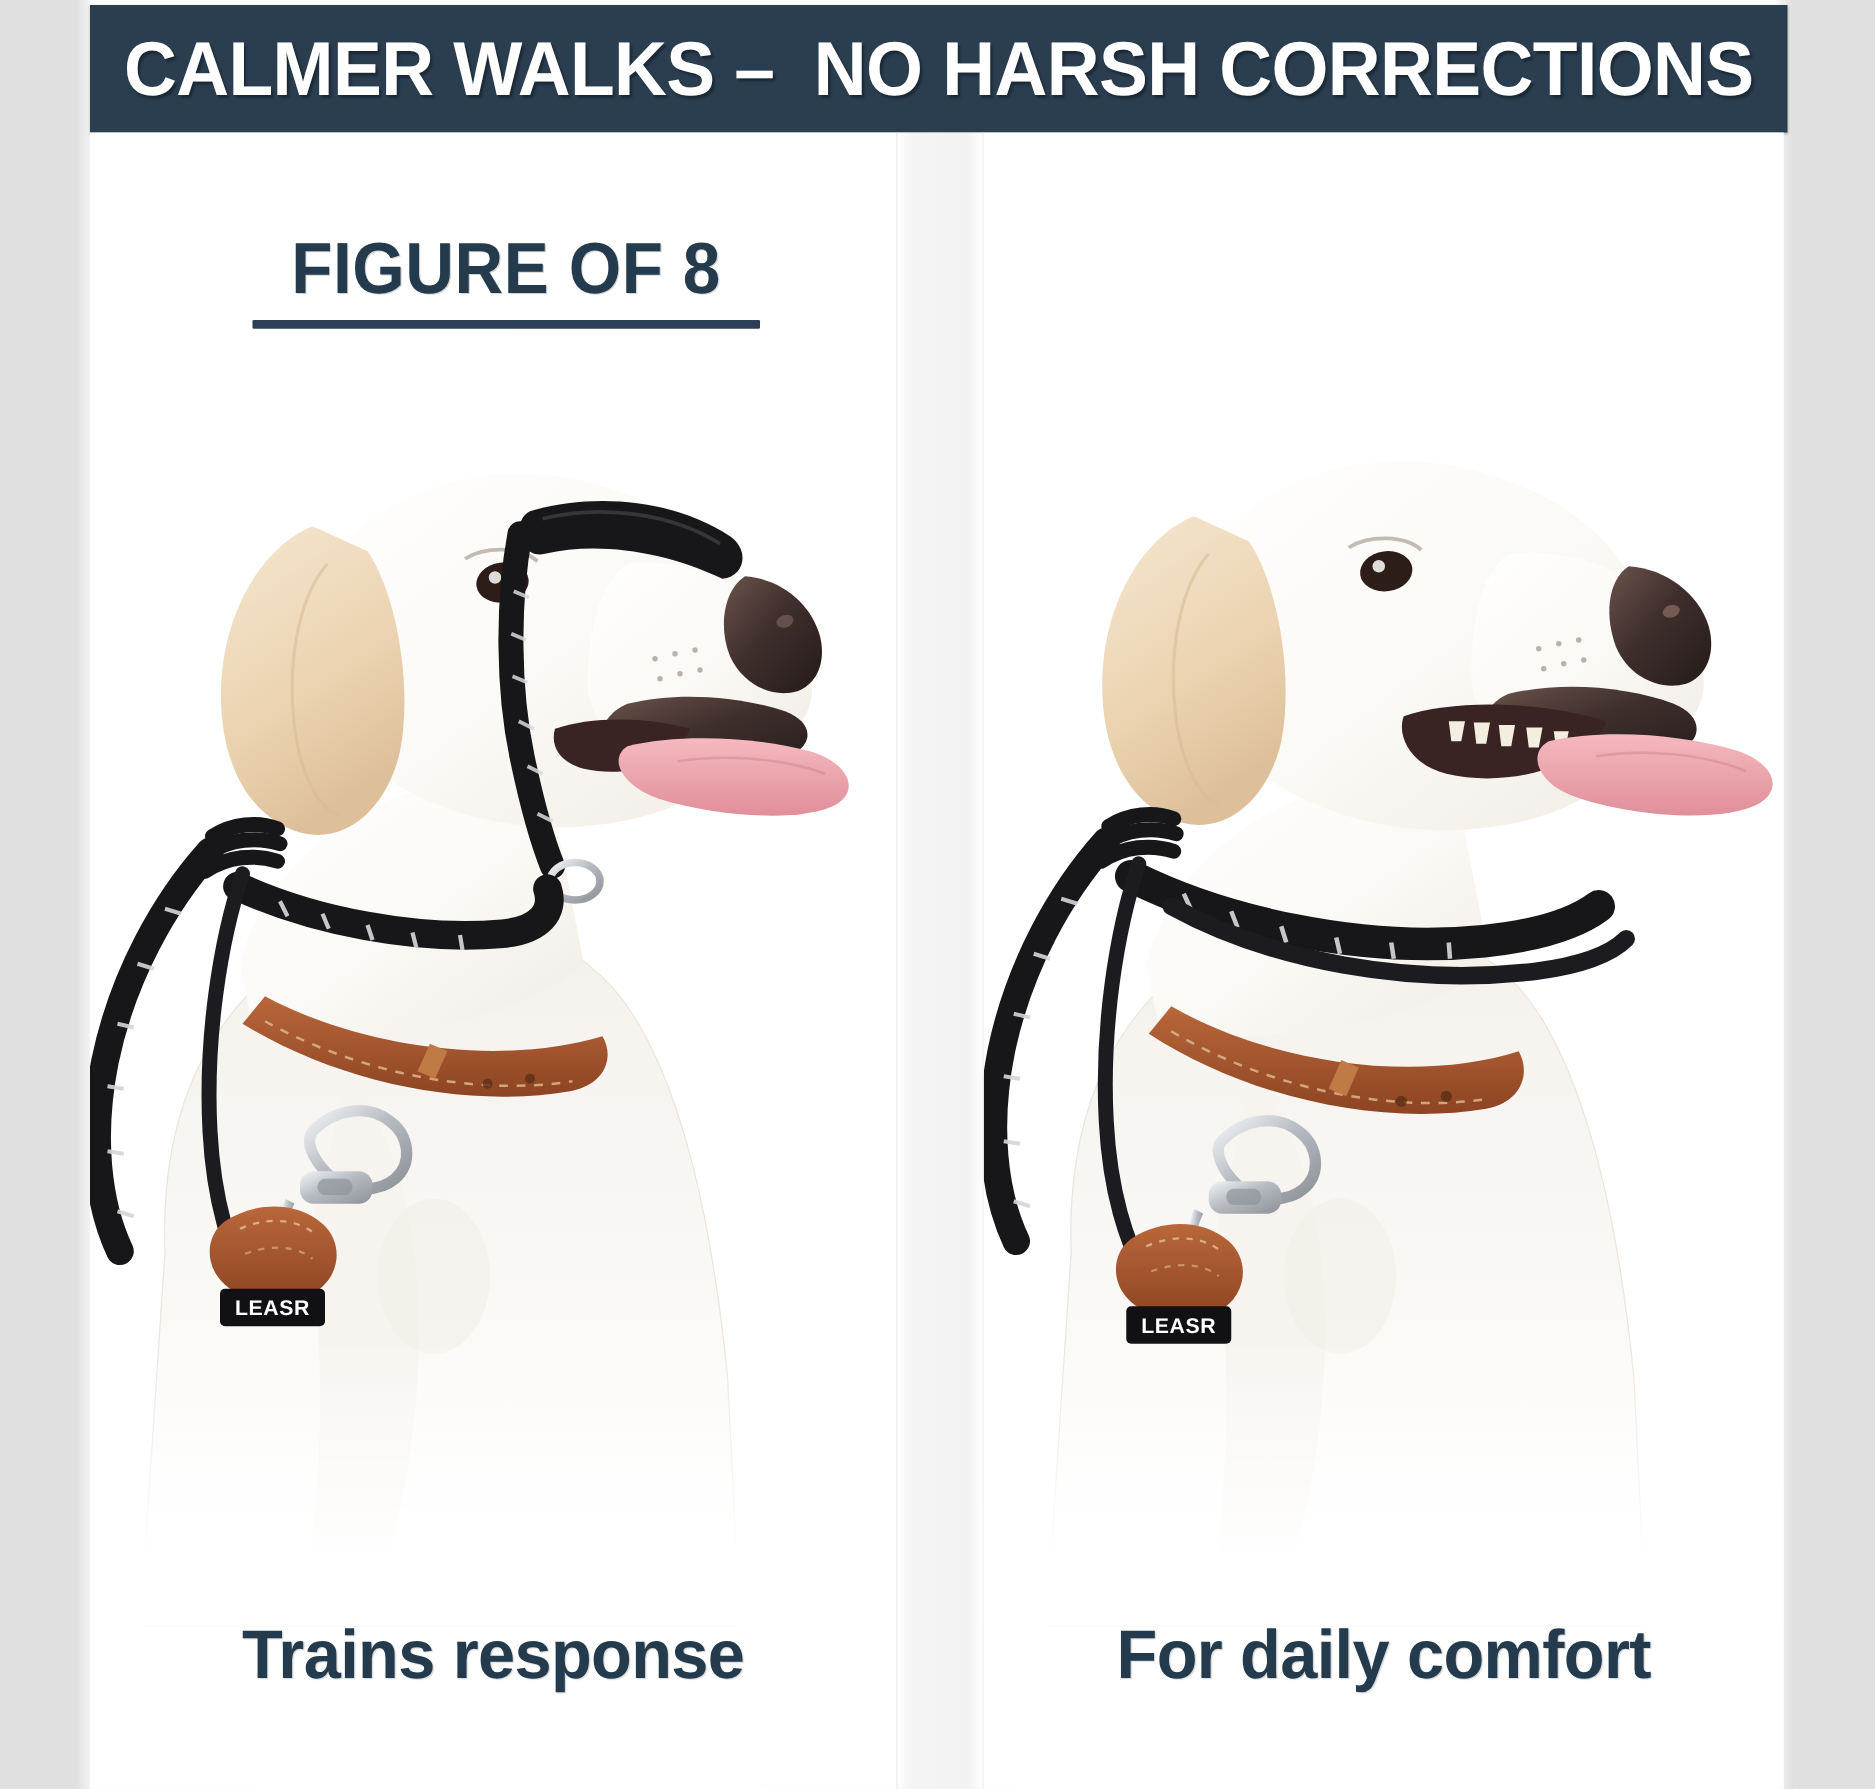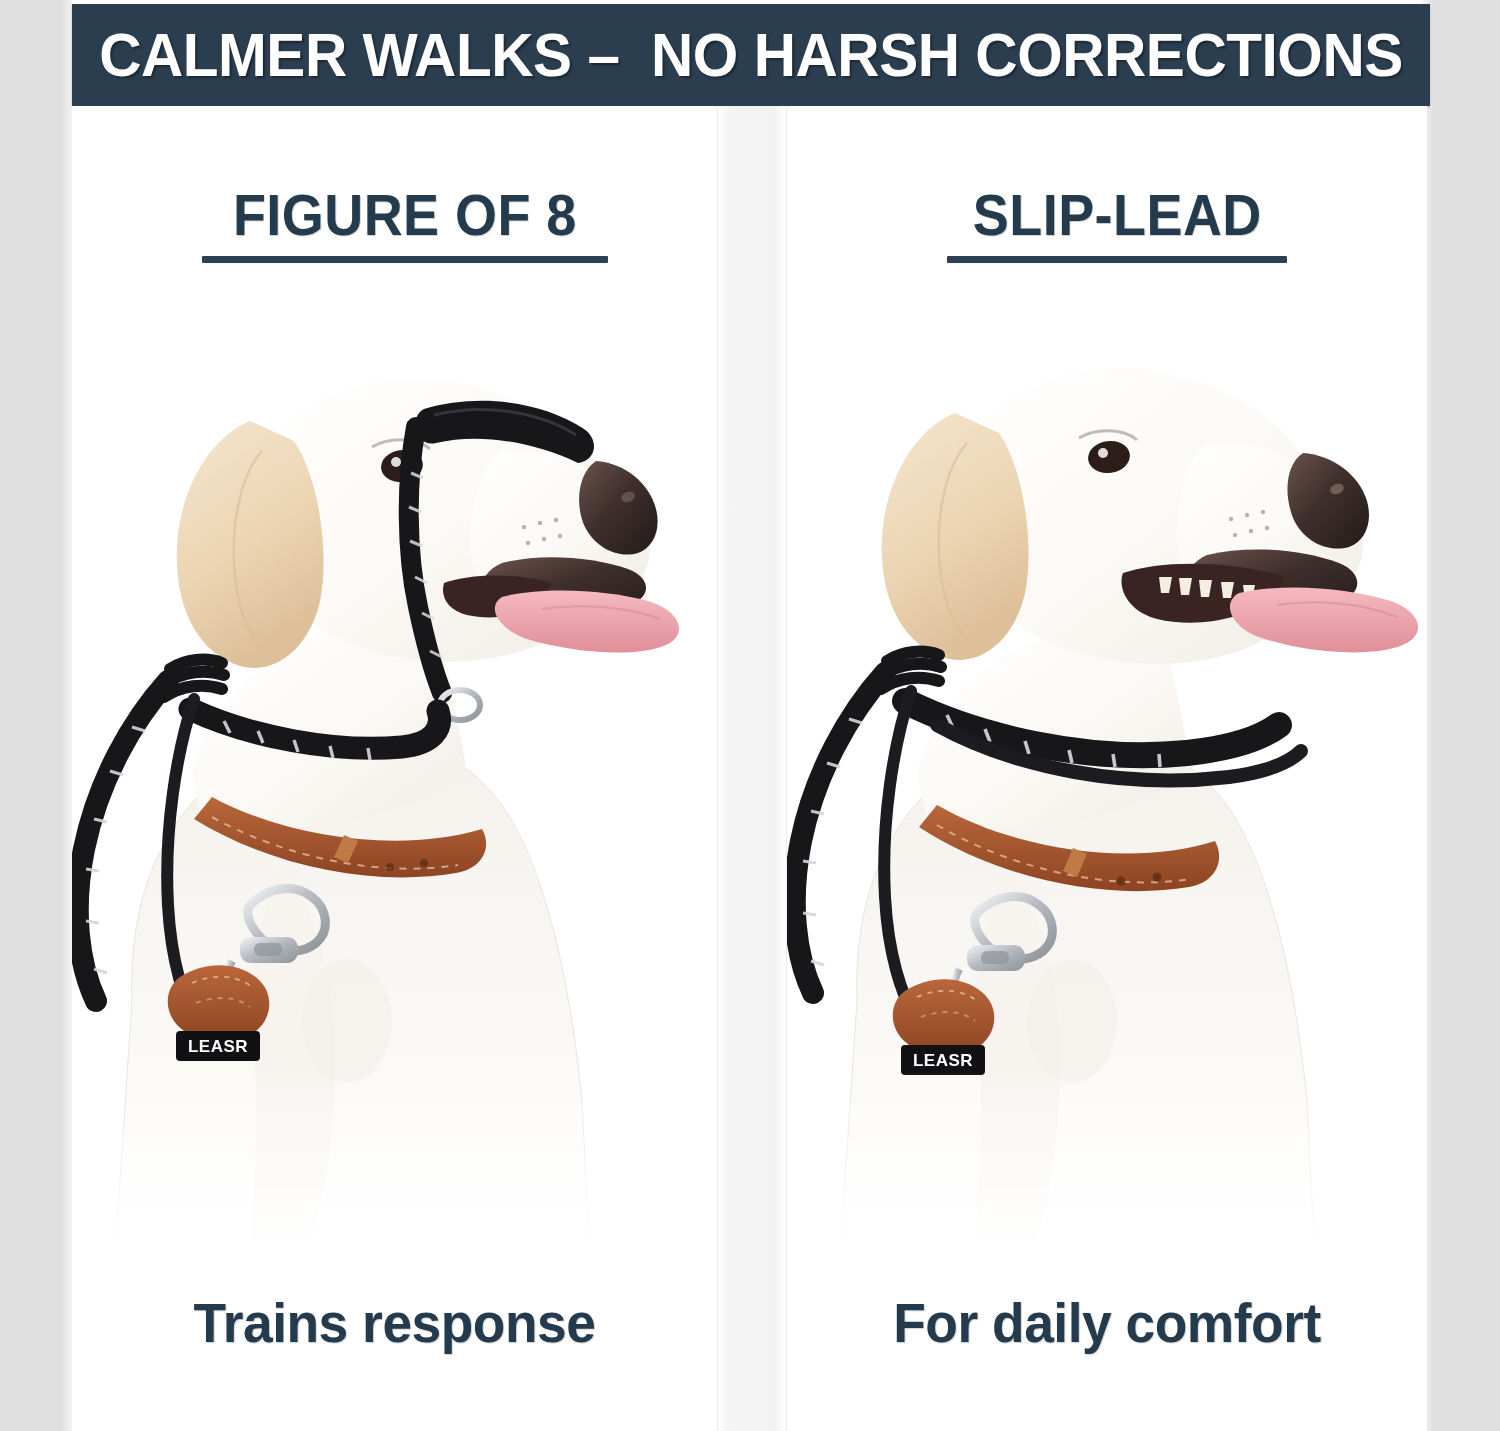--- a/index.html
+++ b/index.html
@@ -309,24 +309,20 @@
         <div class="fade-bottom"></div>
       </div>
 
       <div class="panel-caption">Trains response</div>
     </div>
 
     <div class="divider"></div>
 
     <div class="panel right">
 
-      <div class="panel-title-wrap">
-        <div class="panel-title">SLIP-LEAD</div>
-        <div class="panel-title-rule"></div>
-      </div>
 
       <div class="photo-stage">
         <svg viewBox="0 0 640 1000" preserveAspectRatio="xMidYMid meet">
           <defs>
             <linearGradient id="furR" x1="0" y1="0" x2="1" y2="1">
               <stop offset="0%" stop-color="#ffffff"></stop>
               <stop offset="55%" stop-color="#fbf9f5"></stop>
               <stop offset="100%" stop-color="#f0ece5"></stop>
             </linearGradient>
             <linearGradient id="earR" x1="0" y1="0" x2="0.4" y2="1">

